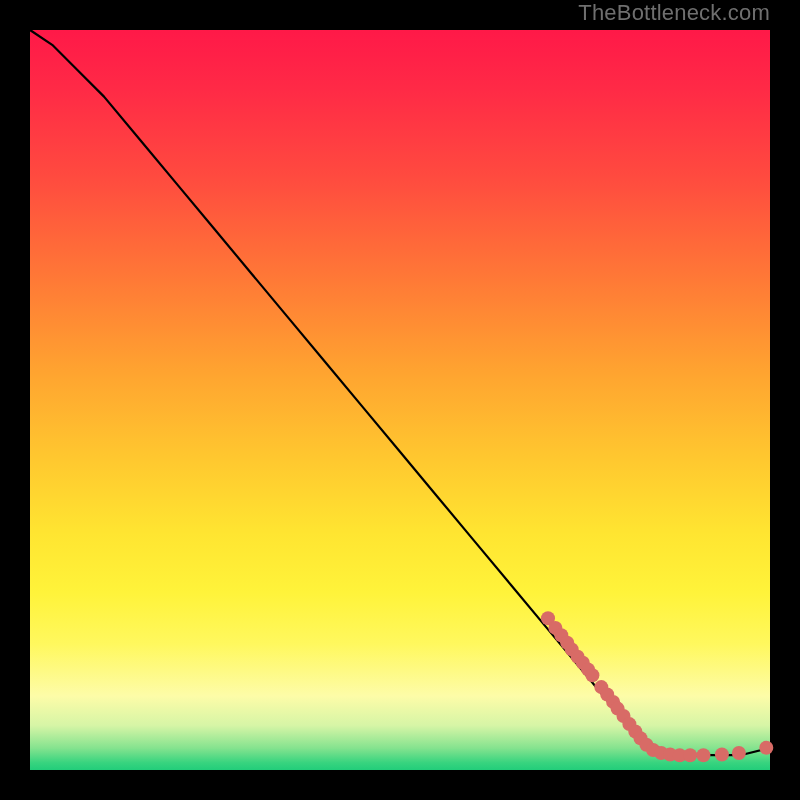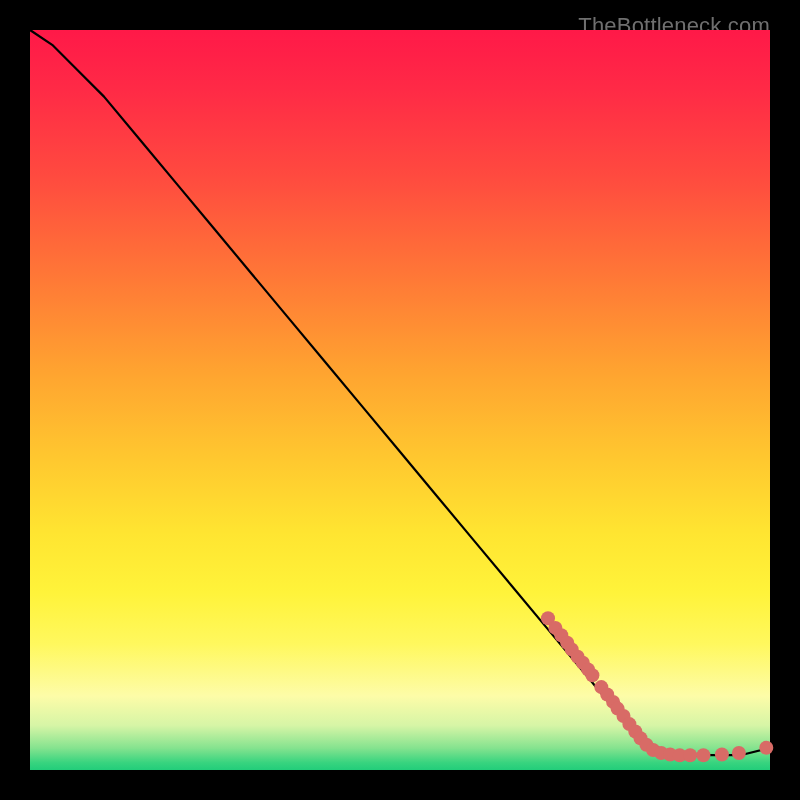--- a/index.html
+++ b/index.html
@@ -37,21 +37,21 @@
       #fff85e 83%,
       #fdfca8 90%,
       #d6f5a6 94%,
       #86e38f 97%,
       #38d47f 99%,
       #22cd7a 100%
     );
   }
   .watermark {
     position: absolute;
-    top: 13px;
+    top: 0;
     right: 30px;
     color: #6f6f6f;
     font-size: 22px;
     letter-spacing: 0.2px;
     font-weight: 500;
   }
   svg.curve {
     position: absolute;
     left: 0;
     top: 0;

